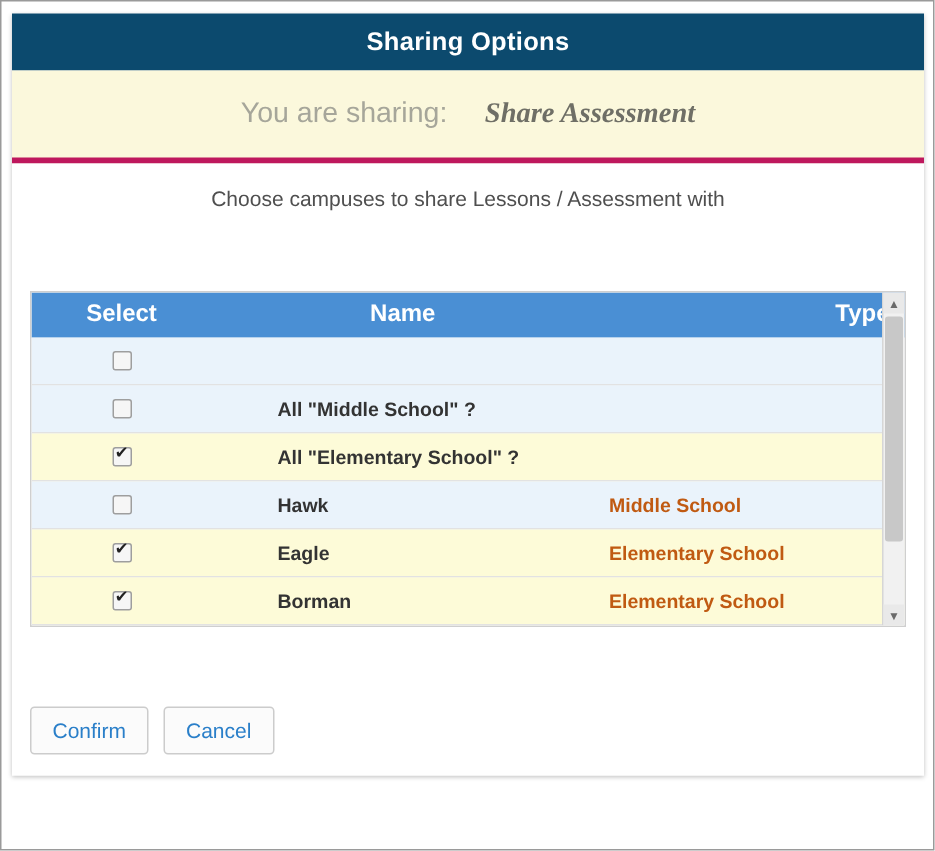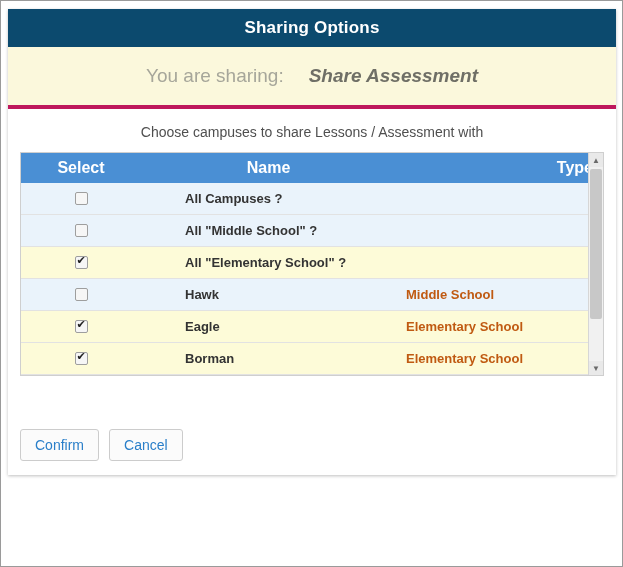--- a/index.html
+++ b/index.html
@@ -51,39 +51,41 @@
   }
   .sharing-banner .prefix {
     color: #a6a69a;
     font-weight: normal;
   }
   .sharing-banner .subject {
     color: #6f6f66;
     font-style: italic;
     font-weight: bold;
     margin-left: 25px;
+    font-family: Liberation Serif, serif;
   }
   .dialog-body {
     padding: 0 12px 14px 12px;
     background: #ffffff;
   }
   .choose-label {
     text-align: center;
     font-size: 14px;
     color: #4f4f4f;
     padding: 15px 0 12px 0;
   }
   .table-wrap {
     position: relative;
     border: 1px solid #cfcfcf;
     background: #ffffff;
     width: 100%;
     box-sizing: border-box;
     height: 224px;
     overflow: hidden;
+    margin-top: 42px;
   }
   .grid-head {
     display: flex;
     background: #4a8fd4;
     color: #ffffff;
     height: 30px;
     align-items: center;
     font-weight: bold;
     font-size: 16px;
   }
@@ -202,21 +204,20 @@
           <div class="col-select">Select</div>
           <div class="col-name">Name</div>
           <div class="col-type">Type</div>
         </div>
 
         <div class="grid-body">
           <div class="grid-row alt-blue">
             <div class="col-select">
               <span class="chk"></span>
             </div>
-            <div class="col-name">All Campuses ?</div>
             <div class="col-type"></div>
           </div>
 
           <div class="grid-row alt-blue">
             <div class="col-select">
               <span class="chk"></span>
             </div>
             <div class="col-name">All "Middle School" ?</div>
             <div class="col-type"></div>
           </div>

